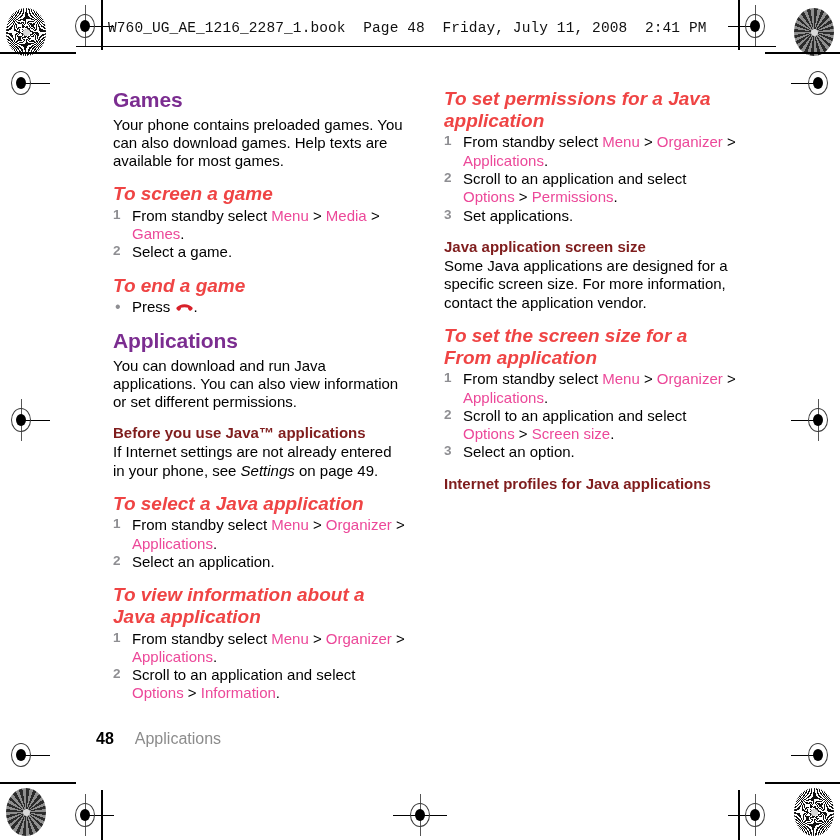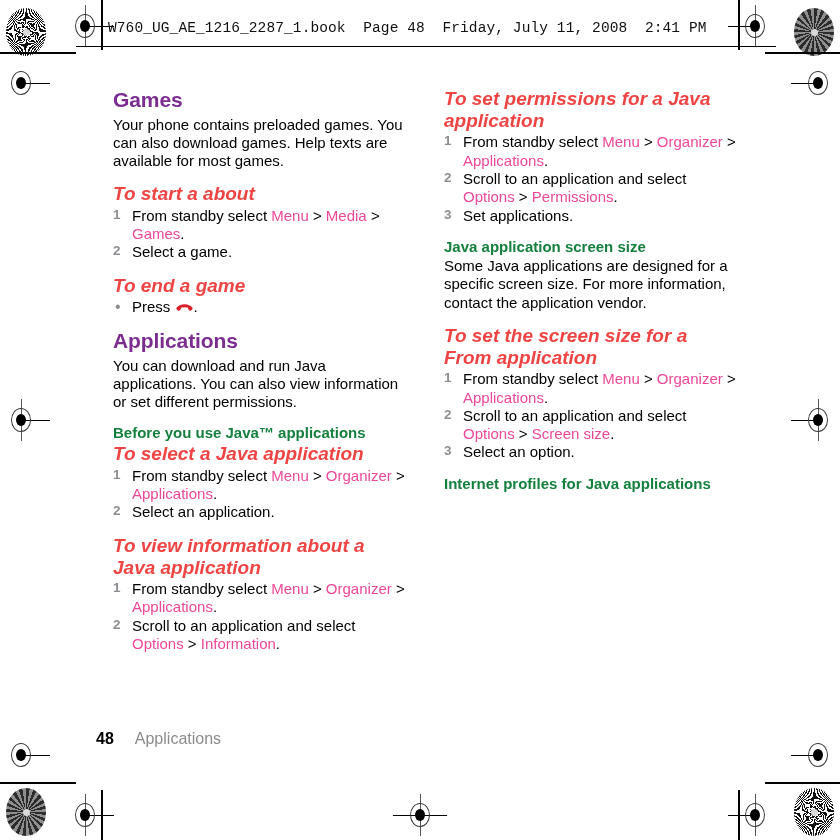--- a/index.html
+++ b/index.html
@@ -134,21 +134,21 @@
     font-style: italic;
     line-height: 1.17;
     color: #ef4444;
   }
   h3.sub {
     margin: 0 0 1px 0;
     font-size: 15px;
     font-weight: bold;
     font-style: normal;
     line-height: 1.2;
-    color: #15803d;
+    color: #7f1d1d;
   }
 
   ol.steps, ul.steps {
     margin: 0 0 13px 0;
     padding: 0;
     list-style: none;
     font-size: 15px;
     line-height: 1.22;
   }
   ol.steps li, ul.steps li {
@@ -289,41 +289,42 @@
   <div class="rule v" style="left:738px; top:790px; height:50px;"></div>
   <div class="rule h" style="left:76px; top:46px; width:700px; height:1.4px;"></div>
 
   <div class="runhead">W760_UG_AE_1216_2287_1.book  Page 48  Friday, July 11, 2008  2:41 PM</div>
 
   <div class="col col-left">
 
     <h1 class="section">Games</h1>
     <p class="body">Your phone contains preloaded games. You can also download games. Help texts are available for most games.</p>
 
-    <h3 class="proc">To start a about</h3>
+    <h3 class="proc">To screen a game</h3>
     <ol class="steps">
         <li><span class="num">1</span><span>From standby select </span><span class="lnk">Menu</span><span> &gt; </span><span class="lnk">Media</span><span> &gt; </span><span class="lnk">Games</span><span>.</span></li>
         <li><span class="num">2</span><span>Select a game.</span></li>
       </ol>
 
     <h3 class="proc">To end a game</h3>
     <ul class="steps">
       <li>
         <span class="bullet">•</span><span>Press </span><span class="endcall">
           <svg width="17" height="11" viewBox="0 0 34 22" xmlns="http://www.w3.org/2000/svg">
             <path d="M17 4.6C10.3 4.6 4.4 7.2 1.2 11.1c-.8 1-.8 2.3.1 3.2l2.7 2.6c.9.9 2.3.9 3.2 0l2.2-2.2c.5-.5.7-1.2.5-1.9l-.3-1.1c2.3-.9 4.8-1.4 7.4-1.4s5.1.5 7.4 1.4l-.3 1.1c-.2.7 0 1.4.5 1.9l2.2 2.2c.9.9 2.3.9 3.2 0l2.7-2.6c.9-.9.9-2.2.1-3.2C29.6 7.2 23.7 4.6 17 4.6z" fill="#d8212a"></path>
           </svg>
         </span><span>.</span>
       </li>
     </ul>
 
     <h1 class="section">Applications</h1>
     <p class="body">You can download and run Java applications. You can also view information or set different permissions.</p>
 
     <h3 class="sub">Before you use Java™ applications</h3>
+    <p class="body"><span>If Internet settings are not already entered in your phone, see </span><span class="ital">Settings</span><span> on page 49.</span></p>
 
     <h3 class="proc">To select a Java application</h3>
     <ol class="steps">
         <li><span class="num">1</span><span>From standby select </span><span class="lnk">Menu</span><span> &gt; </span><span class="lnk">Organizer</span><span> &gt; </span><span class="lnk">Applications</span><span>.</span></li>
         <li><span class="num">2</span><span>Select an application.</span></li>
       </ol>
 
     <h3 class="proc">To view information about a Java application</h3>
     <ol class="steps">
         <li><span class="num">1</span><span>From standby select </span><span class="lnk">Menu</span><span> &gt; </span><span class="lnk">Organizer</span><span> &gt; </span><span class="lnk">Applications</span><span>.</span></li>

